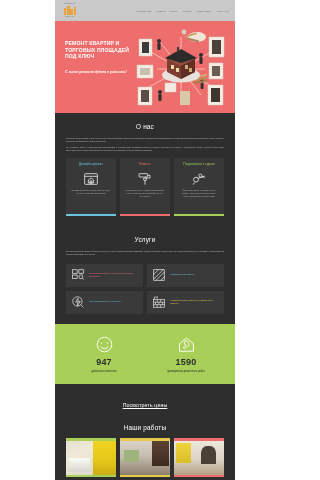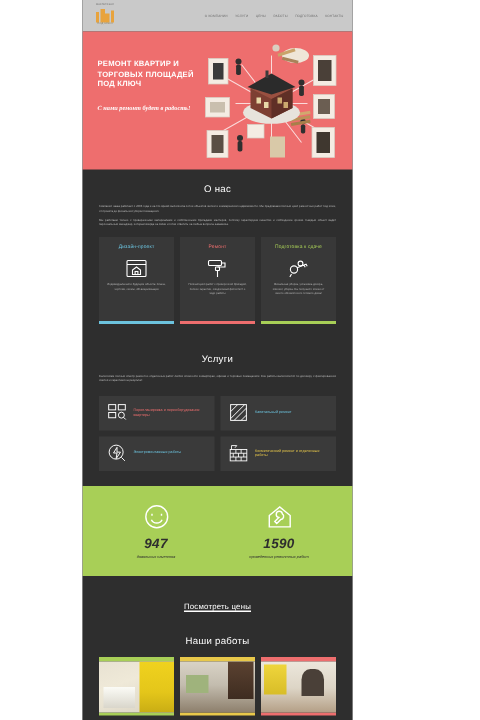--- a/index.html
+++ b/index.html
@@ -120,21 +120,20 @@
   .svc-label { font-size: 2.4px; line-height: 3.4px; letter-spacing: .05px; }
   .svc:nth-child(1) .svc-label { color: #ee6e6e; }
   .svc:nth-child(2) .svc-label { color: #6cc3de; }
   .svc:nth-child(3) .svc-label { color: #6cc3de; }
   .svc:nth-child(4) .svc-label { color: #e8c84a; }
 
   
   .stats {
     background: #a8cf57; padding: 10px 8px 11px;
     display: flex;
-    font-style: italic;
   }
   .stat { flex: 1 1 0; text-align: center; }
   .stat-icon { height: 21px; display: flex; align-items: center; justify-content: center; }
   .stat-num {
     font-size: 9px; line-height: 11px; font-weight: bold;
     color: #2e2e2e; margin-top: 2px; letter-spacing: .2px;
   }
   .stat-label {
     font-size: 2.6px; line-height: 3.8px; color: #2e2e2e;
     margin-top: 2px; padding: 0 3px;

